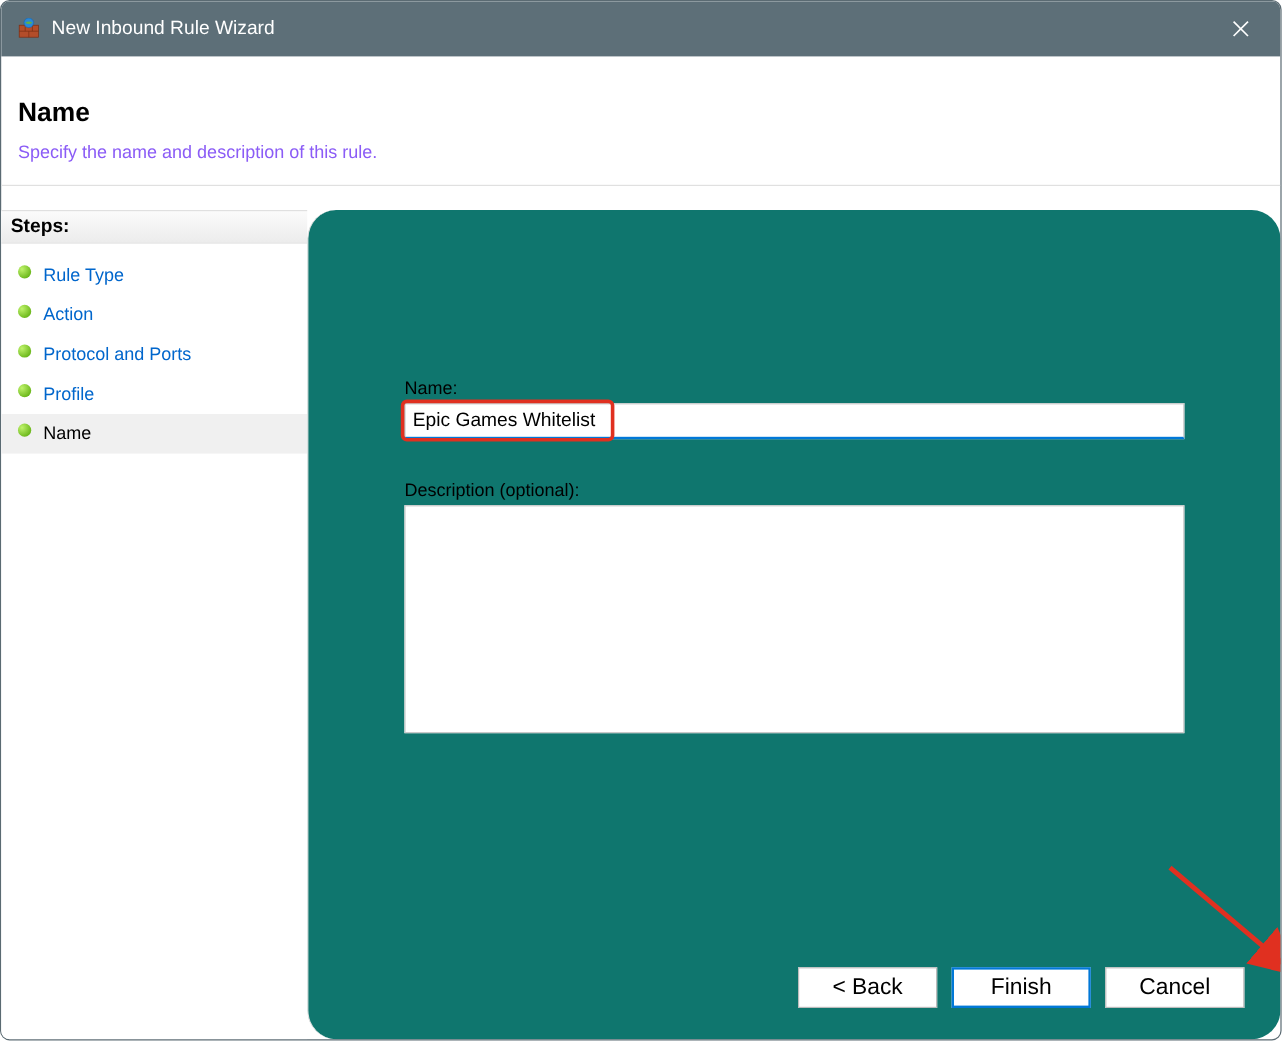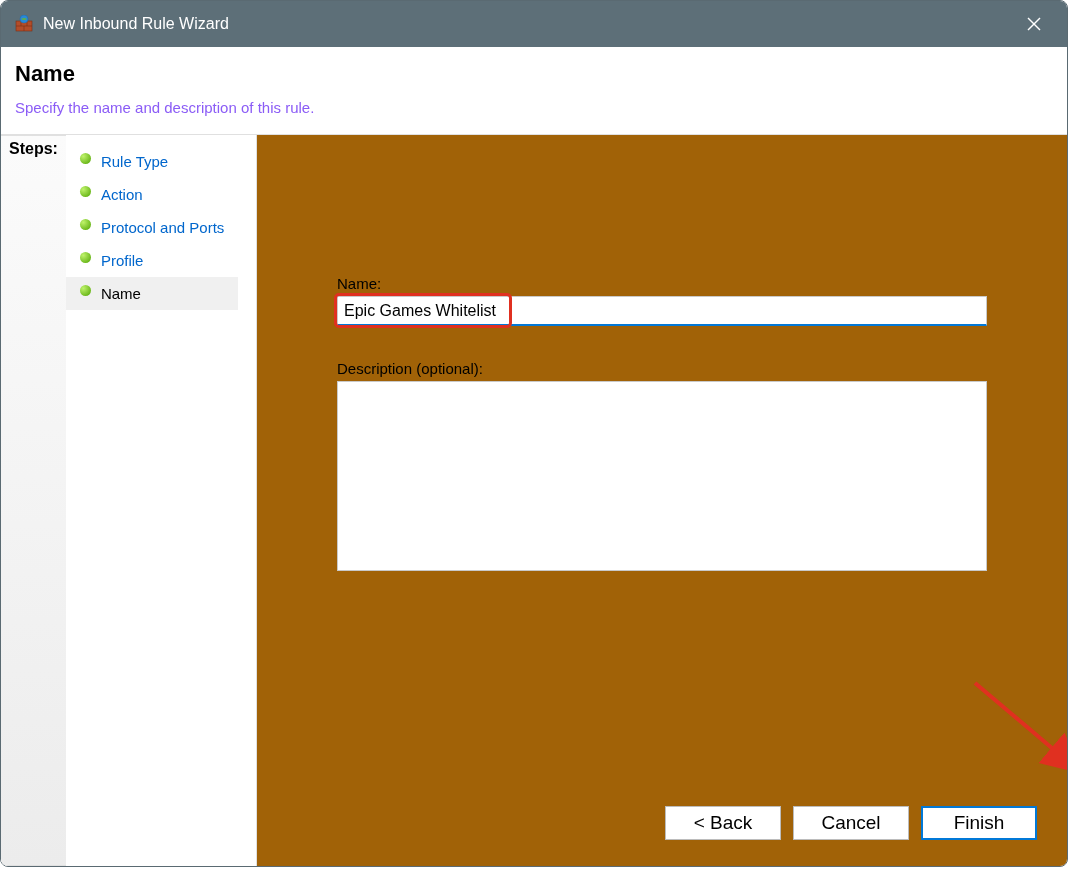--- a/index.html
+++ b/index.html
@@ -14,20 +14,21 @@
   .window {
     width: 1068px;
     height: 867px;
     border: 1px solid #5a6a72;
     background: #ffffff;
     position: relative;
     display: flex;
     flex-direction: column;
     border-radius: 8px;
     overflow: hidden;
+    gap: 20px;
   }
   .titlebar {
     height: 46px;
     background: #5d6f78;
     color: #ffffff;
     display: flex;
     align-items: center;
     padding: 0 10px 0 14px;
     font-size: 16px;
   }
@@ -64,21 +65,21 @@
   }
   .body {
     flex: 1;
     display: flex;
     min-height: 0;
   }
   .sidebar {
     width: 282px;
     background: #ffffff;
     display: flex;
-    flex-direction: row;
+    flex-direction: column;
     padding-top: 0;
   }
   .steps-header {
     background: linear-gradient(#fbfbfb,#ececec);
     border-top: 1px solid #e0e0e0;
     border-bottom: 1px solid #e0e0e0;
     font-weight: 700;
     font-size: 16px;
     padding: 4px 8px;
     color: #000;
@@ -96,24 +97,25 @@
     border-radius: 50%;
     background: radial-gradient(circle at 30% 30%, #bff36b, #4fa300);
     margin-right: 10px;
     flex-shrink: 0;
   }
   .step-item .label { color: #0066cc; }
   .step-item.current { background: #f0f0f0; }
   .step-item.current .label { color: #000000; }
   .content {
     flex: 1;
-    background: #a16207;
+    background: #0f766e;
     padding: 140px 80px 20px 80px;
     position: relative;
     border-left: 1px solid #e0e0e0;
+    border-radius: 24px;
   }
   .field-label {
     font-size: 15px;
     color: #000;
     margin-bottom: 4px;
   }
   .name-input-wrap {
     position: relative;
     margin-bottom: 34px;
   }
@@ -248,21 +250,21 @@
         <defs>
           <marker id="ah" markerWidth="12" markerHeight="12" refX="9" refY="5" orient="auto">
             <path d="M0,0 L10,5 L0,10 Z" fill="#e03020"></path>
           </marker>
         </defs>
         <line x1="8" y1="8" x2="112" y2="96" stroke="#e03020" stroke-width="4" marker-end="url(#ah)"></line>
       </svg>
 
       <div class="button-row">
         <button class="btn">&lt; Back</button>
+        <button class="btn primary">Finish</button>
         <button class="btn">Cancel</button>
-        <button class="btn primary">Finish</button>
       </div>
 
     </div>
 
   </div>
 
 </div>
 
 </body></html>

